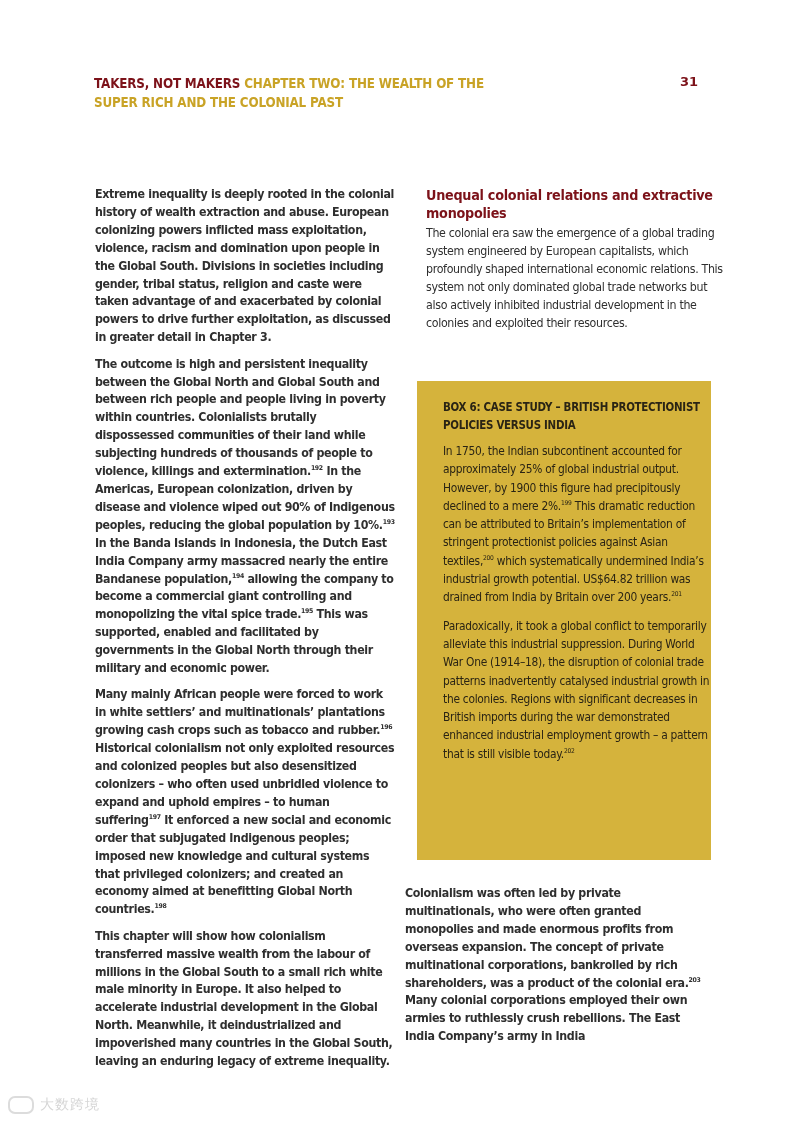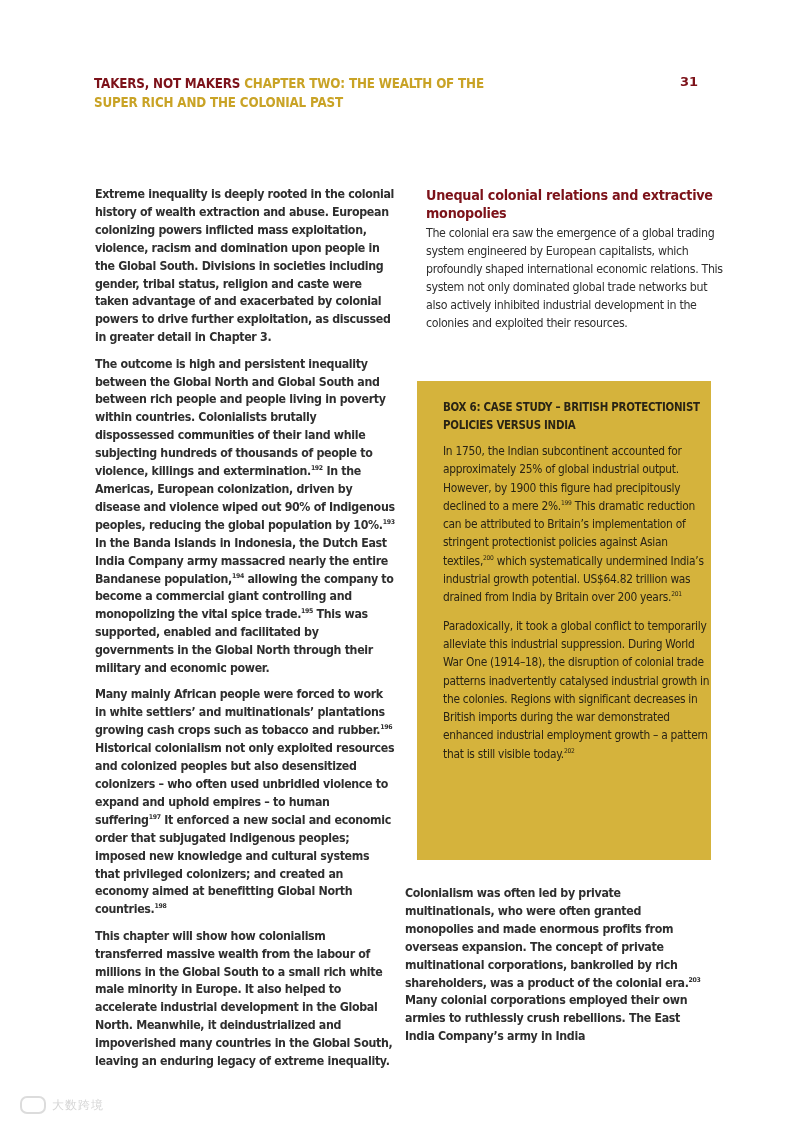--- a/index.html
+++ b/index.html
@@ -26,21 +26,21 @@
     .box { position: absolute; left: 405px; top: 381px; width: 294px; height: 479px;
            background: #d5b33c; margin-left: 12px; }
     .box-inner { position: absolute; left: 26px; top: 18px; width: 262px; }
     .box h3 { margin: 0 0 8px 0; font-size: 11.4px; line-height: 17.5px; font-weight: bold;
               color: #2a2414; text-transform: uppercase; letter-spacing: -0.3px;
               transform: scaleX(0.9); transform-origin: left top; width: 292px; }
     .box p { margin: 0 0 10px 0; font-size: 11.6px; line-height: 18.3px; font-weight: 500;
              color: #2a2414; letter-spacing: -0.3px; font-family: "DejaVu Sans", sans-serif;
              transform: scaleX(0.92); transform-origin: left top; width: 290px; }
     .col-right-bottom { position: absolute; left: 405px; top: 885px; width: 298px; font-weight: bold; }
-    .watermark { position: absolute; left: 20px; top: 1096px; font-size: 12px; color: #d6d6d6;
+    .watermark { position: absolute; left: 8px; top: 1096px; font-size: 14px; color: #d6d6d6;
                  font-family: "DejaVu Sans", sans-serif; letter-spacing: 1px; }
     .watermark .logo { display: inline-block; width: 22px; height: 14px; border: 2px solid #dcdcdc;
                        border-radius: 7px; vertical-align: middle; margin-right: 6px; }
   </style>
 </head>
 <body>
 
 <div class="header">
   <span class="report">TAKERS, NOT MAKERS</span>
   <span class="chapter">CHAPTER TWO: THE WEALTH OF THE SUPER RICH AND THE COLONIAL PAST</span>

